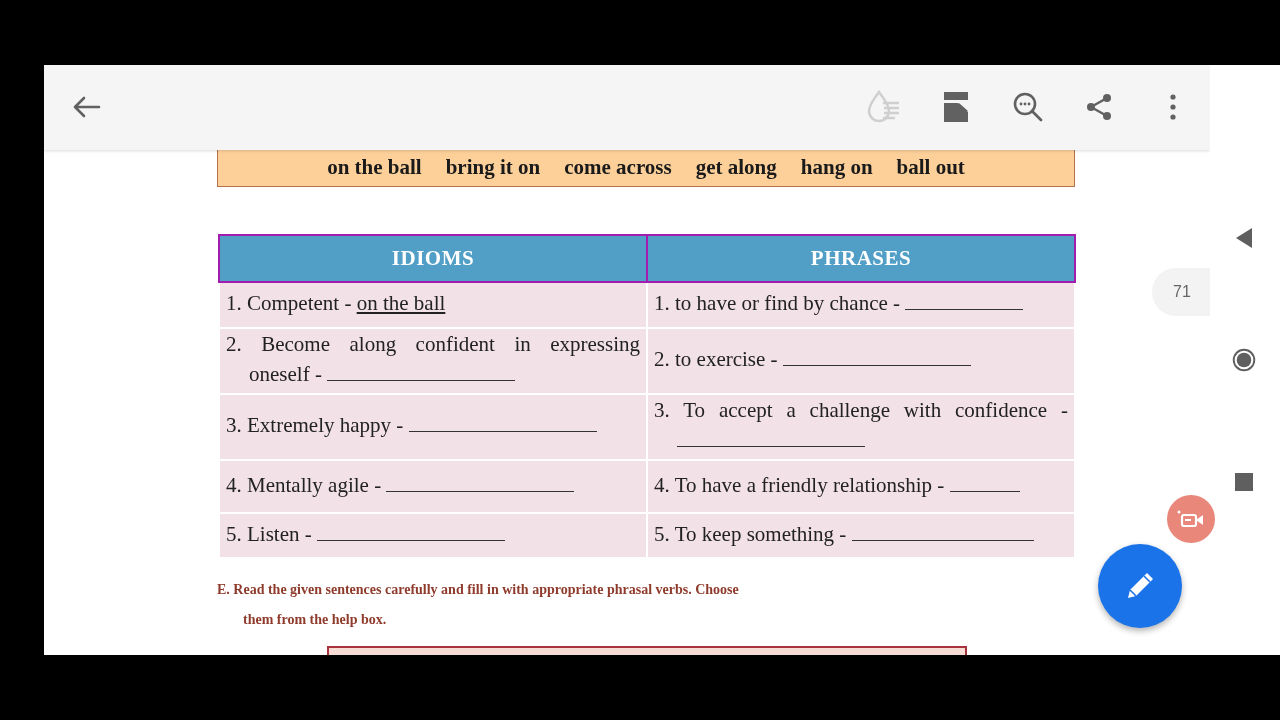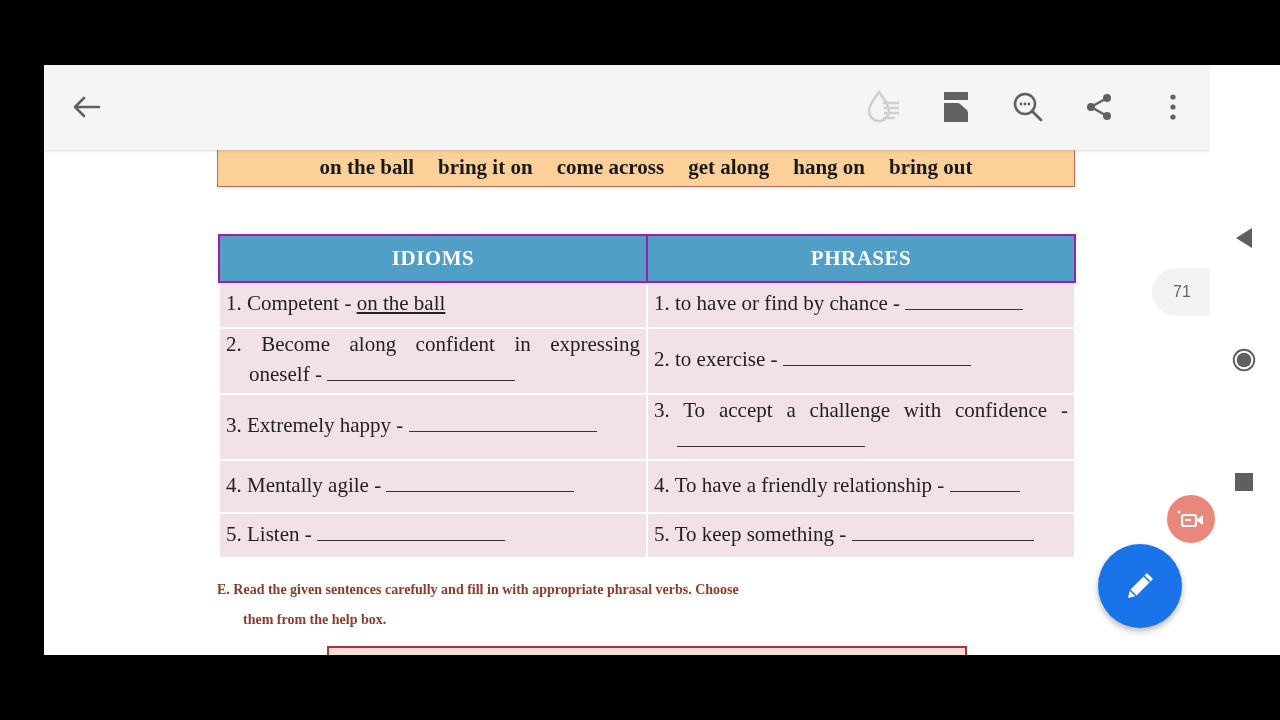--- a/index.html
+++ b/index.html
@@ -76,21 +76,21 @@
     </div>
   </div>
 
   <div class="page">
     <div class="helpbox">
       <span>on the ball</span>
       <span>bring it on</span>
       <span>come across</span>
       <span>get along</span>
       <span>hang on</span>
-      <span>bring out</span>
+      <span>ball out</span>
     </div>
 
     <table class="idioms">
       <colgroup>
           <col style="width:429px">
           <col style="width:429px">
         </colgroup>
       <tbody>
           <tr>
         <th>IDIOMS</th>

